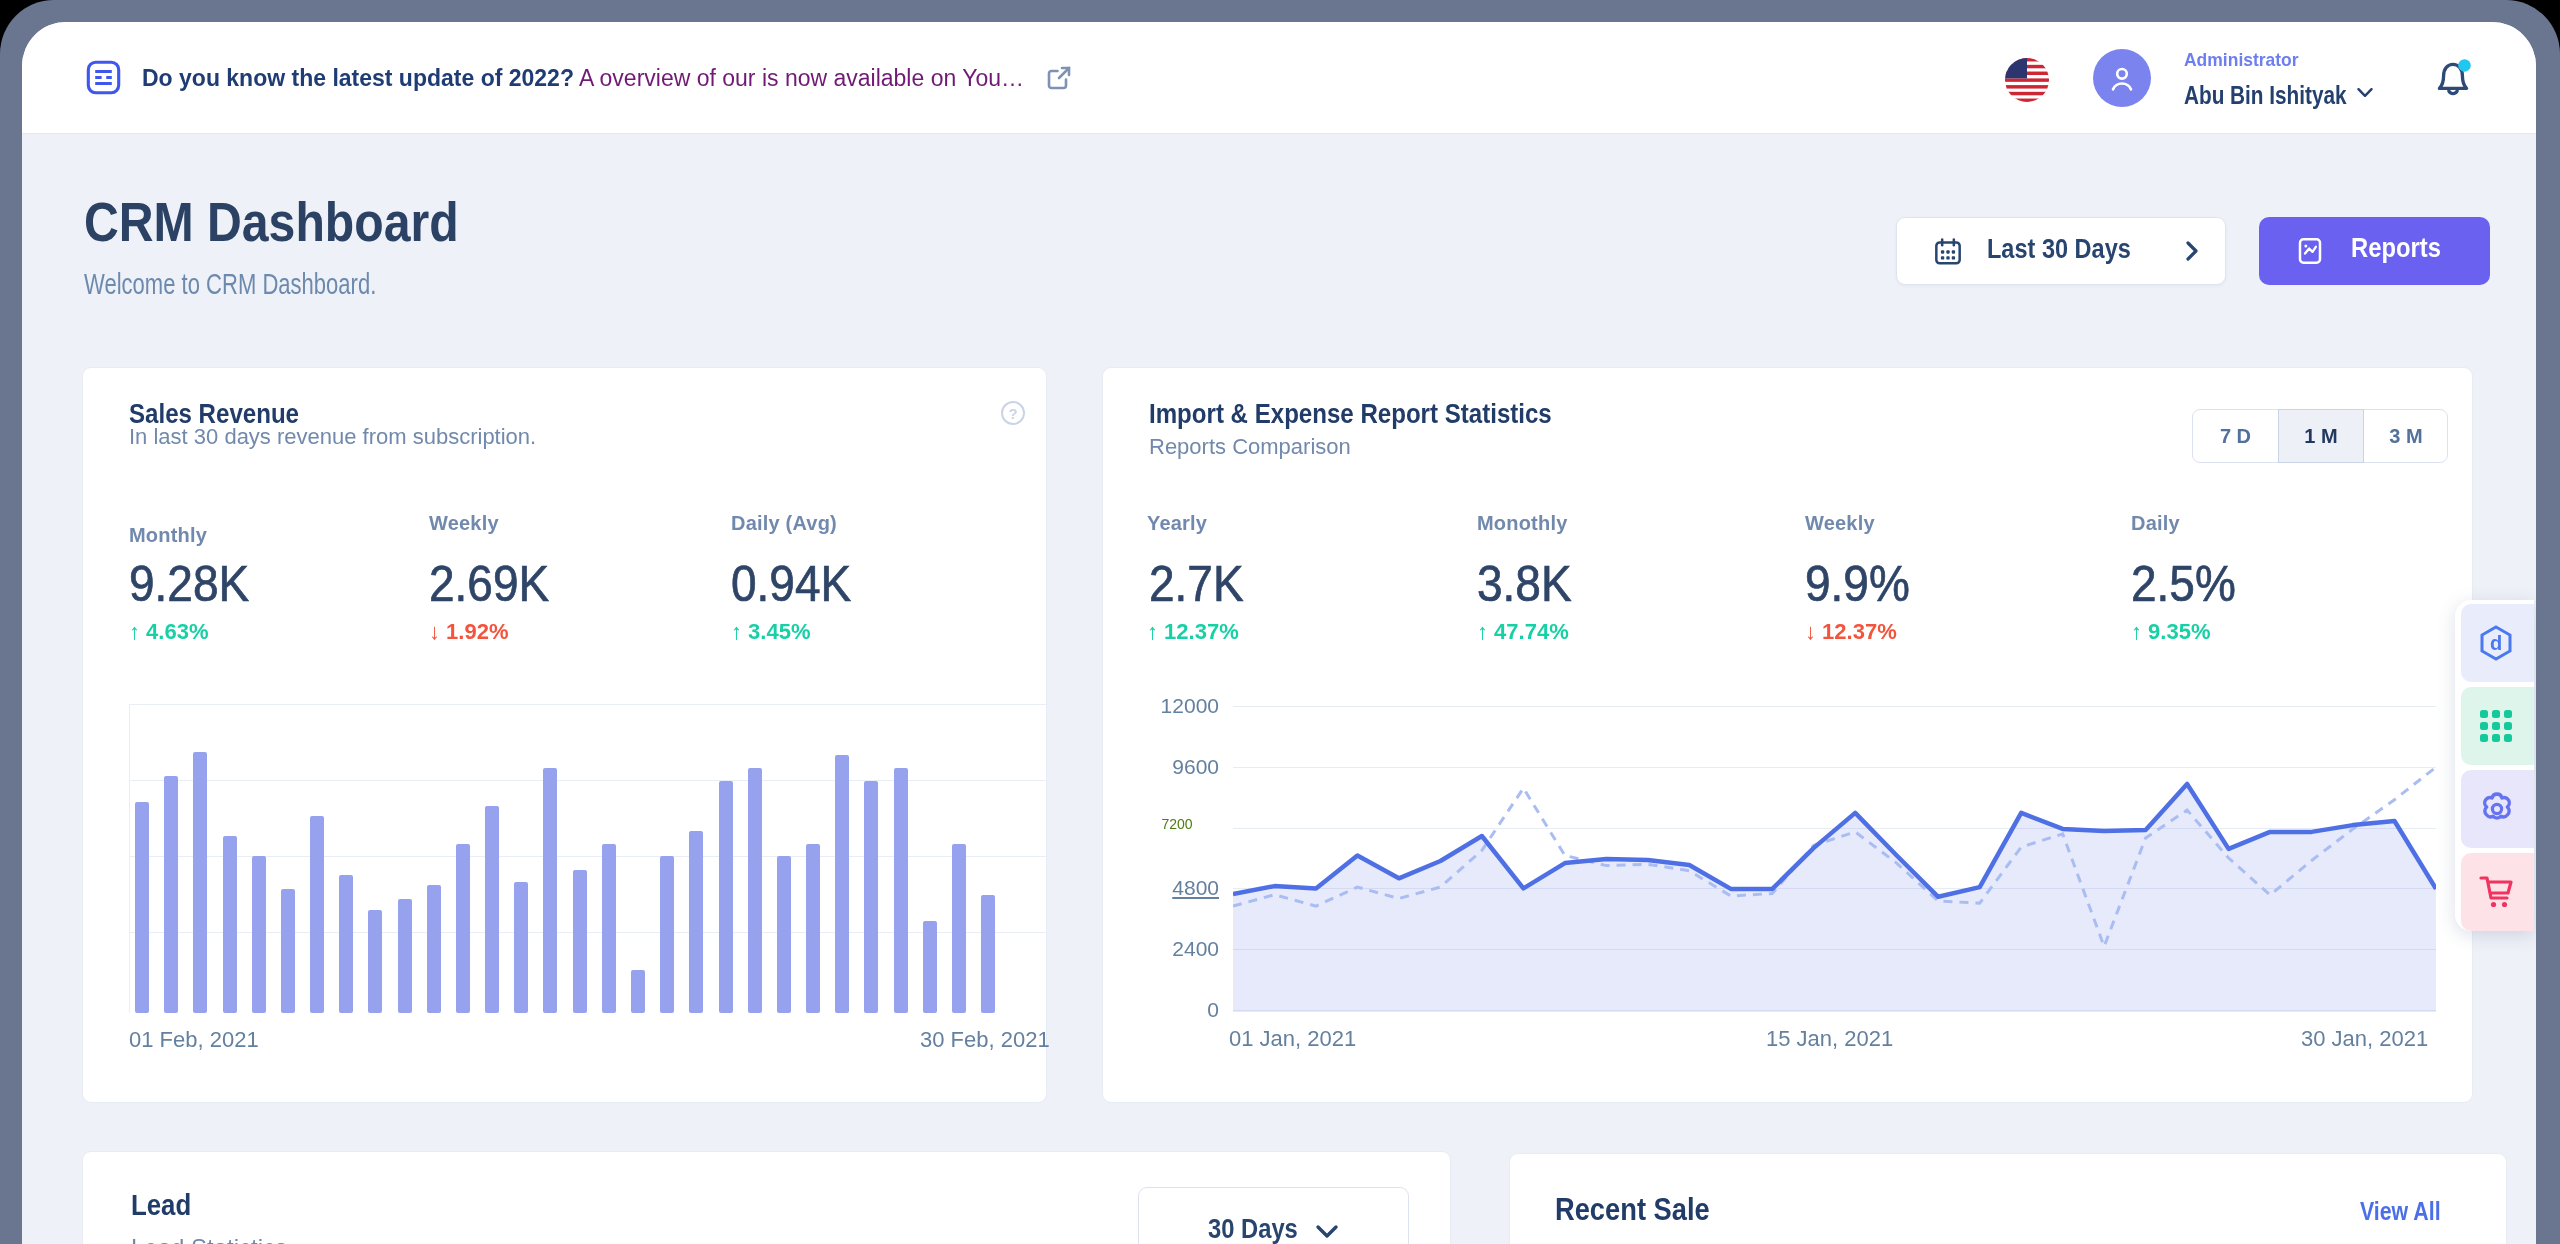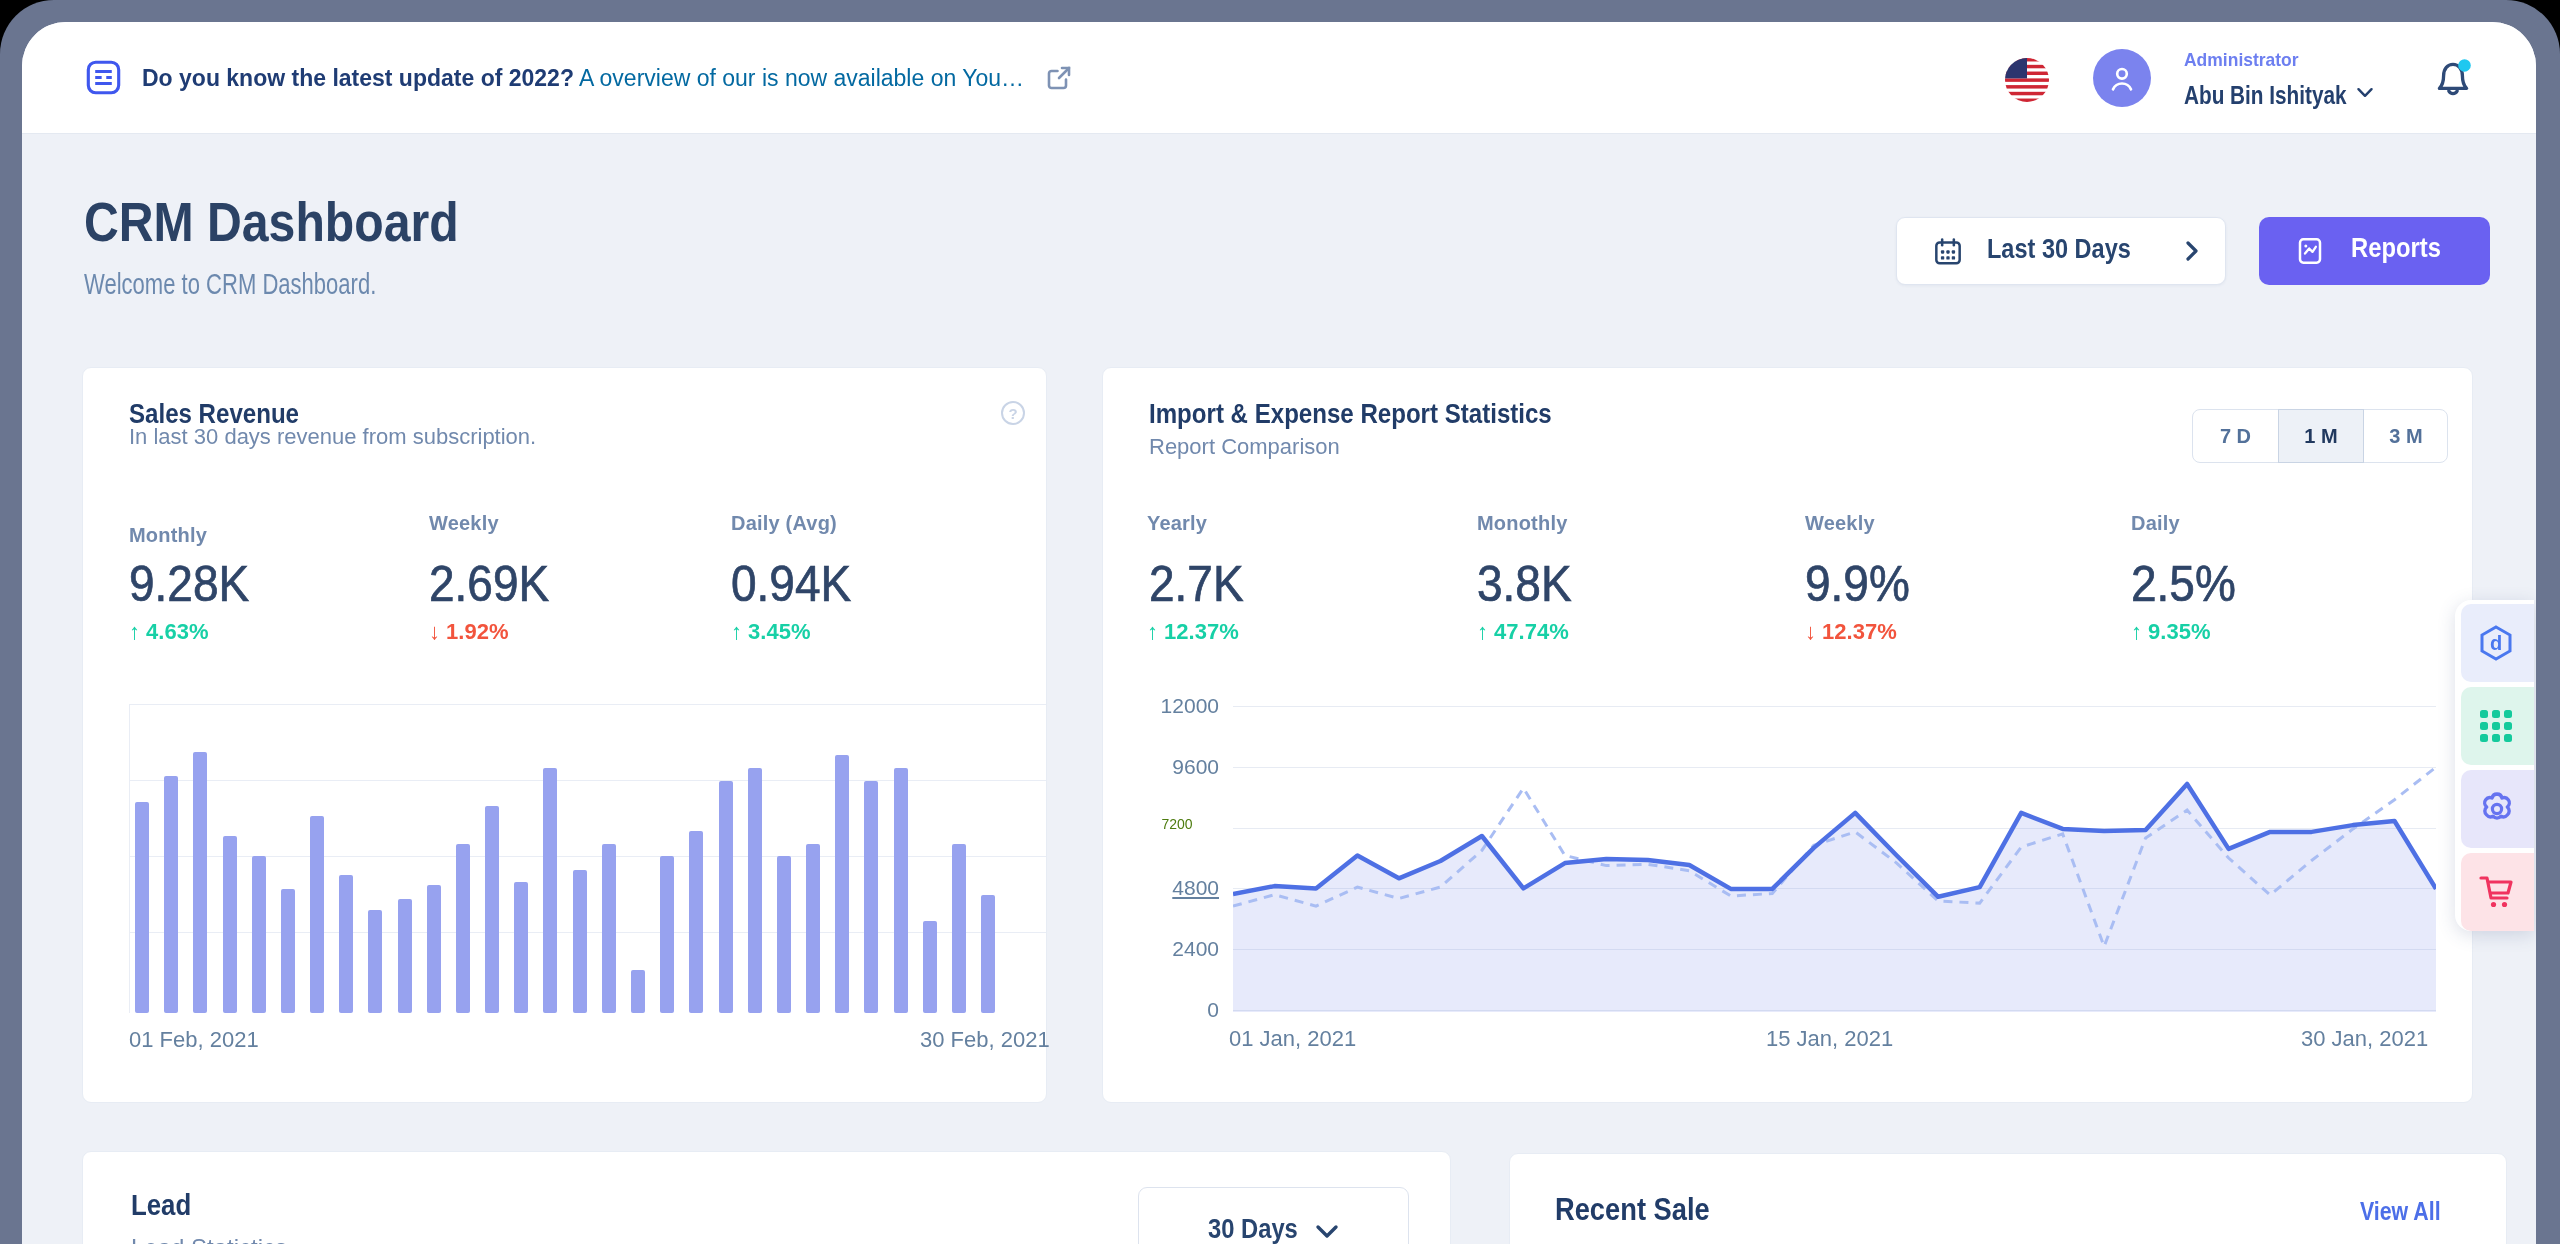--- a/index.html
+++ b/index.html
@@ -27,21 +27,21 @@
   <div class="header" id="header">
     <svg class="abs" style="left:64px; top:38px;" width="35" height="35" viewBox="0 0 38 38">
       <rect x="2.5" y="2.5" width="33" height="33" rx="8" fill="none" stroke="#3f57ee" stroke-width="3.4"></rect>
       <line x1="10" y1="12.5" x2="28" y2="12.5" stroke="#3f57ee" stroke-width="3.2"></line>
       <line x1="10" y1="19" x2="17" y2="19" stroke="#3f57ee" stroke-width="3.2"></line>
       <line x1="22" y1="19" x2="28" y2="19" stroke="#3f57ee" stroke-width="3.2"></line>
       <line x1="10" y1="25.5" x2="28" y2="25.5" stroke="#3f57ee" stroke-width="3.2"></line>
     </svg>
     <div class="abs" style="left:120px; top:43px; font-size:23px; white-space:nowrap;">
       <span style="font-weight:bold; color:#1f3c74;">Do you know the latest update of 2022?</span>
-      <span style="color:#0369a1;"> A overview of our is now available on You…</span>
+      <span style="color:#701a75;"> A overview of our is now available on You…</span>
     </div>
     <svg class="abs" style="left:1024px; top:43px;" width="26" height="26" viewBox="0 0 26 26">
       <path d="M20 14.5 V20.5 A2.5 2.5 0 0 1 17.5 23 H5.5 A2.5 2.5 0 0 1 3 20.5 V8.5 A2.5 2.5 0 0 1 5.5 6 H11.5" fill="none" stroke="#7e92b4" stroke-width="2.6" stroke-linecap="round"></path>
       <path d="M16 3 H23 V10" fill="none" stroke="#7e92b4" stroke-width="2.6" stroke-linecap="round"></path>
       <line x1="23" y1="3" x2="13" y2="13" stroke="#7e92b4" stroke-width="2.6" stroke-linecap="round"></line>
     </svg>
     <svg class="abs" style="left:1983px; top:36px;" width="44" height="44" viewBox="0 0 38 38">
       <defs>
           <clipPath id="fc">
             <circle cx="19" cy="19" r="19"></circle>
@@ -163,21 +163,21 @@
         <rect x="823" y="140" width="14" height="169" rx="2"></rect>
         <rect x="852" y="191" width="14" height="118" rx="2"></rect>
       </g>
     </svg>
     <div class="abs" style="left:46px; top:659px; font-size:22px; color:#64809f;">01 Feb, 2021</div>
     <div class="abs" style="left:837px; top:659px; font-size:22px; color:#64809f;">30 Feb, 2021</div>
   </div>
 
   <div class="card" id="importcard" style="left:1080px; top:345px; width:1371px; height:736px;">
     <div class="abs" style="left:46px; top:30px; font-size:28px; font-weight:bold; color:#213c68; transform:scaleX(0.86); transform-origin:0 0;">Import &amp; Expense Report Statistics</div>
-    <div class="abs" style="left:46px; top:66px; font-size:22px; color:#7189ad;">Report Comparison</div>
+    <div class="abs" style="left:46px; top:66px; font-size:22px; color:#7189ad;">Reports Comparison</div>
     <div class="abs" style="left:1089px; top:41px; width:256px; height:54px; border:1px solid #dce3ee; border-radius:8px; background:#fff;">
       <div class="abs" style="left:0; top:0; width:85px; height:52px; font-size:20px; font-weight:bold; color:#53719a; text-align:center; line-height:52px;">7 D</div>
       <div class="abs" style="left:85px; top:-1px; width:86px; height:54px; background:#edf1f7; border:1px solid #c9d4e4; font-size:20px; font-weight:bold; color:#21395f; text-align:center; line-height:52px;">1 M</div>
       <div class="abs" style="left:171px; top:0; width:84px; height:52px; font-size:20px; font-weight:bold; color:#53719a; text-align:center; line-height:52px;">3 M</div>
     </div>
     <div class="abs" style="left:44px; top:144px;"><span class="statlabel">Yearly</span></div>
     <div class="abs" style="left:374px; top:144px;"><span class="statlabel">Monothly</span></div>
     <div class="abs" style="left:702px; top:144px;"><span class="statlabel">Weekly</span></div>
     <div class="abs" style="left:1028px; top:144px;"><span class="statlabel">Daily</span></div>
     <div class="abs statval" style="left:46px; top:187px;">2.7K</div>

